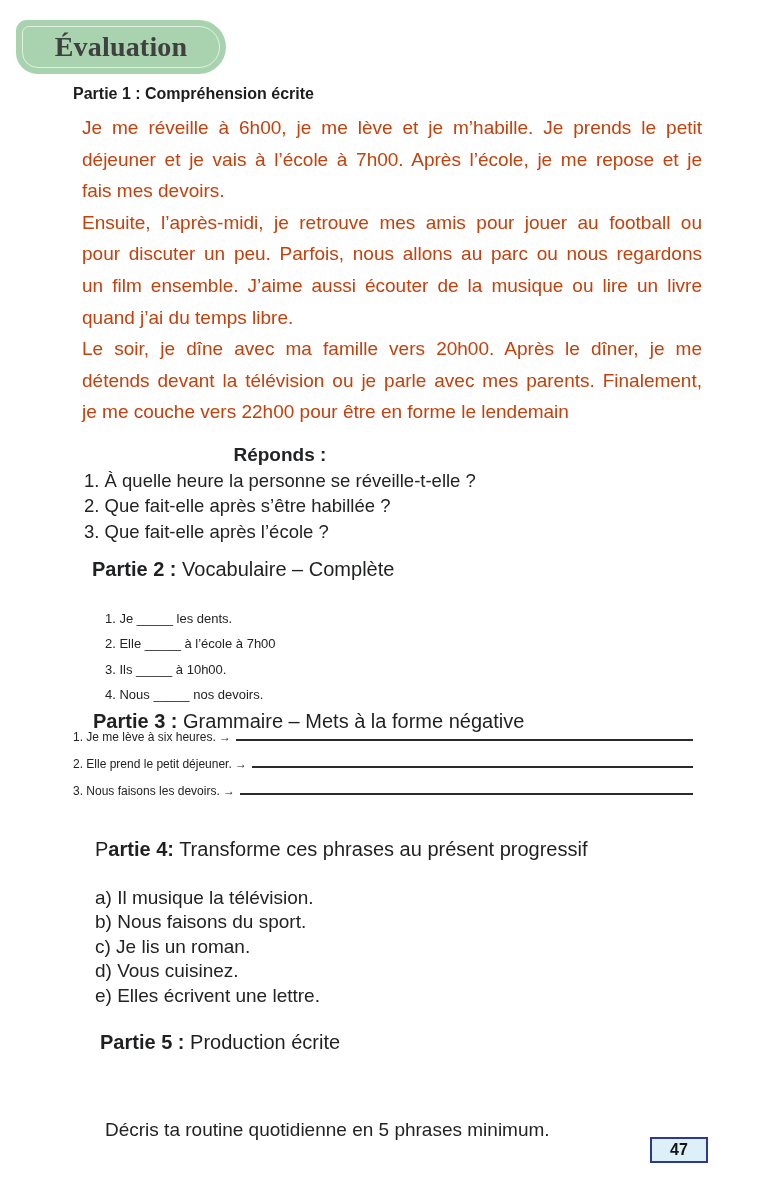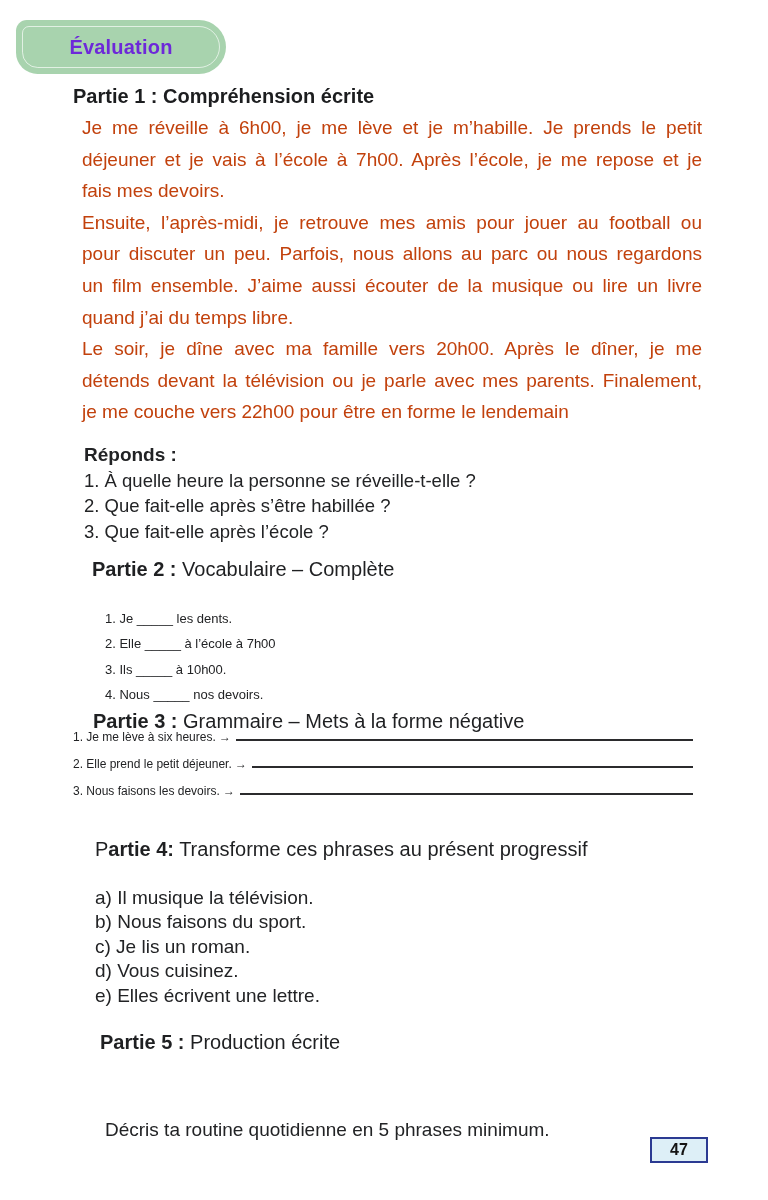--- a/index.html
+++ b/index.html
@@ -20,36 +20,36 @@
     display:flex;align-items:center;justify-content:center;
   }
   .badge::after{
     content:"";
     position:absolute;inset:6px;
     border:1.5px solid rgba(255,255,255,0.65);
     border-radius:8px 24px 24px 18px;
     pointer-events:none;
   }
   .badge-label{
-    font-weight:bold;font-size:20px;color:#6d28d9;letter-spacing:.2px;
+    font-weight:bold;font-size:28px;color:#404040;letter-spacing:.2px;font-family:Liberation Serif, serif;
   }
   
   .p1-title{
     position:absolute;left:73px;top:85px;
-    font-weight:bold;font-size:20px;color:#1c1d1f;
+    font-weight:bold;font-size:16px;color:#1c1d1f;
   }
   .passage{
     position:absolute;left:82px;top:112px;width:620px;
     font-size:19px;line-height:31.6px;color:#c2410c;
   }
   .pline{text-align:justify;text-align-last:justify;}
   .plast{text-align-last:left;}
   
   .reponds{position:absolute;left:84px;top:442px;font-size:18.5px;line-height:25.5px;}
-  .reponds-label{font-weight:bold;font-size:19px;}
+  .reponds-label{font-weight:bold;font-size:19px;text-align:center;}
   
   .sec-title{position:absolute;font-size:20px;color:#1f2022;white-space:nowrap;}
   .sec-bold{font-weight:bold;}
   .p2-title{left:92px;top:558px;text-align:right;}
   .p3-title{left:93px;top:710px;}
   .p4-title{left:95px;top:838px;}
   .p5-title{left:100px;top:1031px;}
   
   .vocab-list{position:absolute;left:105px;top:598px;font-size:13px;line-height:25.4px;margin-top:8px;}
   .negation-list{position:absolute;left:73px;top:724px;width:622px;font-size:12px;line-height:27px;}

